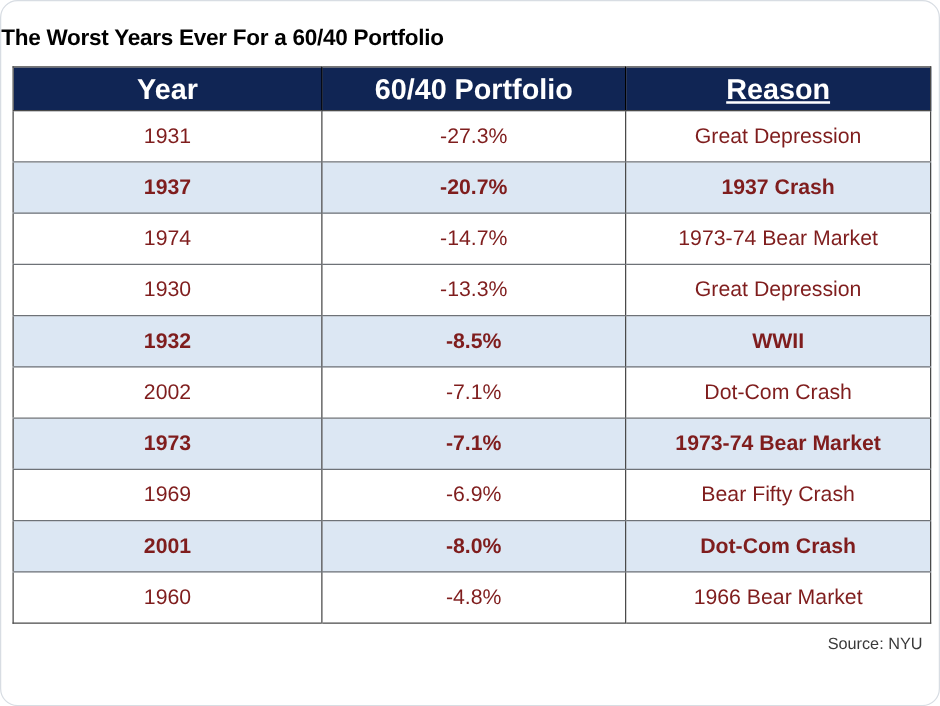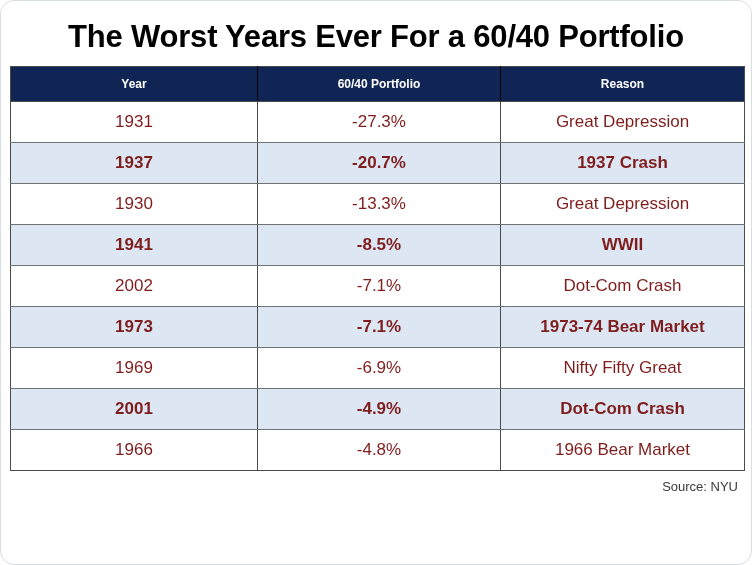--- a/index.html
+++ b/index.html
@@ -19,22 +19,21 @@
     box-sizing: border-box;
     width: 752px;
     height: 565px;
     background: #ffffff;
     border: 1px solid #d8dde3;
     border-radius: 14px;
     padding: 0;
   }
 
   .title {
-    text-align: center;
-    font-size: 31px;
+    font-size: 18px;
     font-weight: bold;
     color: #000000;
     letter-spacing: -0.2px;
     line-height: 1;
     padding-top: 20px;
     padding-bottom: 14px;
     margin: 0;
     white-space: nowrap;
   }
 
@@ -49,31 +48,31 @@
     border: 1px solid #4a4a4a;
   }
 
   table.data-table col.c-year    { width: 247px; }
   table.data-table col.c-return  { width: 243px; }
   table.data-table col.c-reason  { width: 244px; }
 
   thead th {
     background: #102554;
     color: #ffffff;
-    font-size: 12px;
+    font-size: 23px;
     font-weight: bold;
     text-align: center;
     height: 34px;
     padding: 0;
     border-right: 1px solid #000000;
     border-bottom: 1px solid #4a4a4a;
     line-height: 34px;
     white-space: nowrap;
   }
-  thead th:last-child { border-right: none; }
+  thead th:last-child { border-right: none; text-decoration: underline; }
 
   tbody td {
     font-size: 17px;
     color: #7f1d1d;
     text-align: center;
     height: 40px;
     padding: 0;
     border-right: 1px solid #4a4a4a;
     border-bottom: 1px solid #6e7277;
     line-height: 40px;
@@ -120,51 +119,56 @@
           <td>1931</td>
           <td>-27.3%</td>
           <td>Great Depression</td>
         </tr>
         <tr class="row-even">
           <td>1937</td>
           <td>-20.7%</td>
           <td>1937 Crash</td>
         </tr>
         <tr class="row-odd">
+          <td>1974</td>
+          <td>-14.7%</td>
+          <td>1973-74 Bear Market</td>
+        </tr>
+        <tr class="row-odd">
           <td>1930</td>
           <td>-13.3%</td>
           <td>Great Depression</td>
         </tr>
         <tr class="row-even">
-          <td>1941</td>
+          <td>1932</td>
           <td>-8.5%</td>
           <td>WWII</td>
         </tr>
         <tr class="row-odd">
           <td>2002</td>
           <td>-7.1%</td>
           <td>Dot-Com Crash</td>
         </tr>
         <tr class="row-even">
           <td>1973</td>
           <td>-7.1%</td>
           <td>1973-74 Bear Market</td>
         </tr>
         <tr class="row-odd">
           <td>1969</td>
           <td>-6.9%</td>
-          <td>Nifty Fifty Great</td>
+          <td>Bear Fifty Crash</td>
         </tr>
         <tr class="row-even">
           <td>2001</td>
-          <td>-4.9%</td>
+          <td>-8.0%</td>
           <td>Dot-Com Crash</td>
         </tr>
         <tr class="row-odd">
-          <td>1966</td>
+          <td>1960</td>
           <td>-4.8%</td>
           <td>1966 Bear Market</td>
         </tr>
       </tbody>
     </table>
   </div>
 
   <div class="source">Source: NYU</div>
 
 </div>

